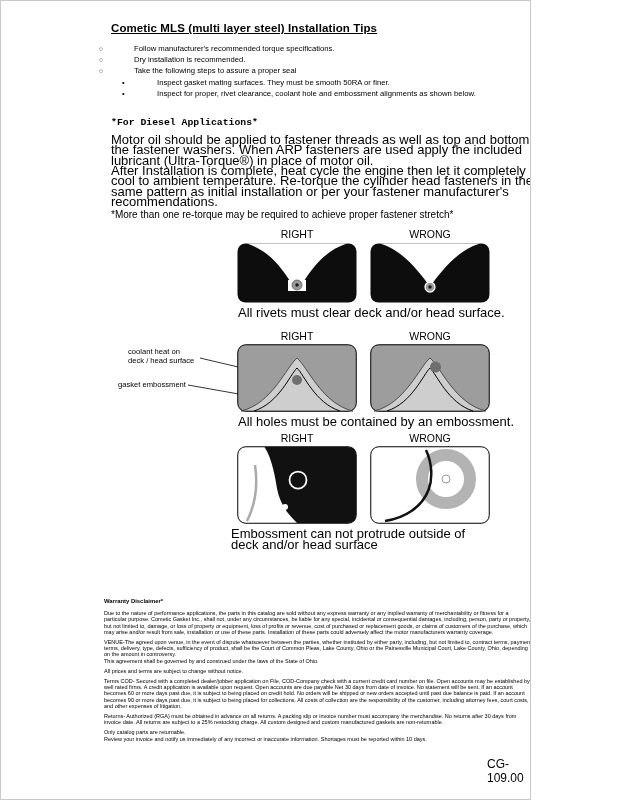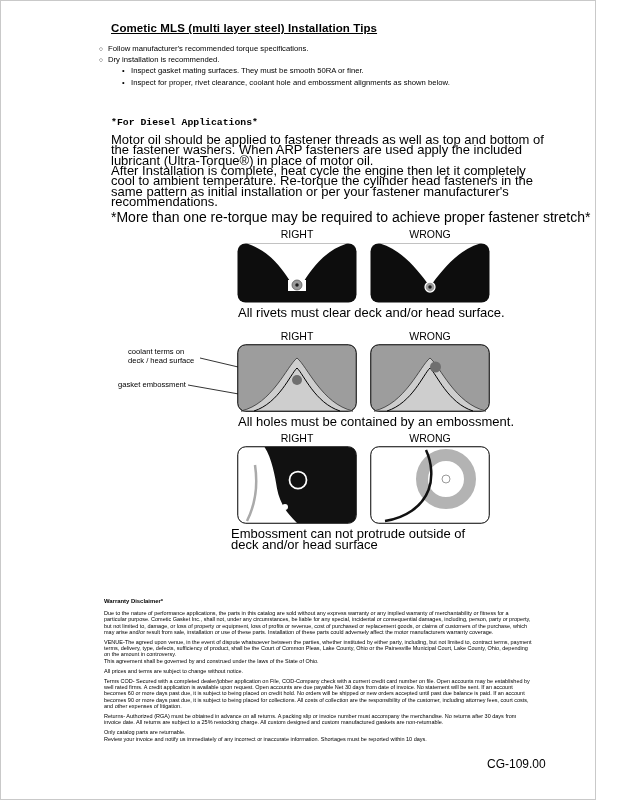--- a/index.html
+++ b/index.html
@@ -1,37 +1,37 @@
 <!DOCTYPE html>
 <html><head>
 <meta charset="utf-8">
 <style>
   * { margin:0; padding:0; box-sizing:border-box; }
   html,body { background:#ffffff; }
   .page {
-    position:relative; width:596px; height:800px; background:#fff;
+    position:relative; width:531px; height:800px; background:#fff;
     font-family:"Liberation Sans", sans-serif; color:#000;
     overflow:hidden; border:1px solid #c9c9c9;
   }
   .title {
     position:absolute; left:110px; top:21px;
     font-size:11.5px; font-weight:bold; text-decoration:underline;
     letter-spacing:0.1px;
   }
   .bullets { position:absolute; left:98px; top:42px; width:470px; font-size:7.7px; }
-  .bullet { display:flex; line-height:11.2px; }
+  .bullet { display:flex; line-height:11.2px;gap:26px; }
   .bullet .marker { width:9px; flex:0 0 9px; font-size:6.5px; line-height:11.2px; }
   .bullet.sub { margin-left:23px; }
   .bullet.sub .marker { font-size:7.5px; }
 
   .diesel-heading { position:absolute; left:110px; top:116px; font-size:9.8px; font-weight:bold;font-family:Liberation Mono, monospace; }
   .para { position:absolute; left:110px; width:434px; font-size:13px; line-height:10.4px; }
   .diesel-para1 { top:134px; }
   .diesel-para2 { top:165px; }
-  .diesel-note { position:absolute; left:110px; top:208px; font-size:14px; }
+  .diesel-note { position:absolute; left:110px; top:208px; font-size:10px; }
 
   .fig-label { position:absolute; width:120px; text-align:center; font-size:10.5px; }
   .panel { position:absolute; width:120px; }
   .panel svg { display:block; width:100%; height:100%; }
   .fig-caption { position:absolute; font-size:13px; line-height:10.5px; }
 
   .side-label { position:absolute; font-size:7.6px; line-height:9px; }
   .pointer-lines { position:absolute; left:185px; top:350px; width:110px; height:50px; pointer-events:none; }
 
   .disclaimer { position:absolute; left:103px; top:597px; width:428px; font-size:5.5px; line-height:6.2px; }
@@ -48,20 +48,24 @@
   <h1 class="title">Cometic MLS (multi layer steel) Installation Tips</h1>
 
   <div class="bullets">
     <div class="bullet">
       <span class="marker">○</span>
       <span>Follow manufacturer's recommended torque specifications.</span>
     </div>
     <div class="bullet">
       <span class="marker">○</span>
       <span>Dry installation is recommended.</span>
+    </div>
+    <div class="bullet">
+      <span class="marker">○</span>
+      <span>Take the following steps to assure a proper seal</span>
     </div>
     <div class="bullet sub">
       <span class="marker">•</span>
       <span>Inspect gasket mating surfaces.  They must be smooth 50RA or finer.</span>
     </div>
     <div class="bullet sub">
       <span class="marker">•</span>
       <span>Inspect for proper, rivet clearance, coolant hole and embossment alignments as shown below.</span>
     </div>
   </div>
@@ -90,21 +94,21 @@
       <circle cx="120" cy="88" r="10" fill="#9a9a9a" stroke="#ffffff" stroke-width="2.5"></circle>
       <circle cx="120" cy="88" r="3.5" fill="#1a1a1a"></circle>
     </svg>
   </div>
   <div class="fig-caption" style="left:237px; top:307px;">All rivets must clear deck and/or head surface.</div>
 
   <div class="fig-label" style="left:236px; top:329px;">RIGHT</div>
   <div class="fig-label" style="left:369px; top:329px;">WRONG</div>
 
   <div class="side-label" style="left:127px; top:346px;">
-    <div>coolant terms on</div>
+    <div>coolant heat on</div>
     <div>deck / head surface</div>
   </div>
   <div class="side-label" style="left:117px; top:379px;">gasket embossment</div>
 
   <svg class="pointer-lines" viewBox="0 0 110 50">
     <line x1="14" y1="7" x2="103" y2="28" stroke="#000" stroke-width="0.8"></line>
     <line x1="2" y1="34" x2="64" y2="45" stroke="#000" stroke-width="0.8"></line>
   </svg>
 
   <div class="panel" style="left:236px; top:343px; height:68px;">

